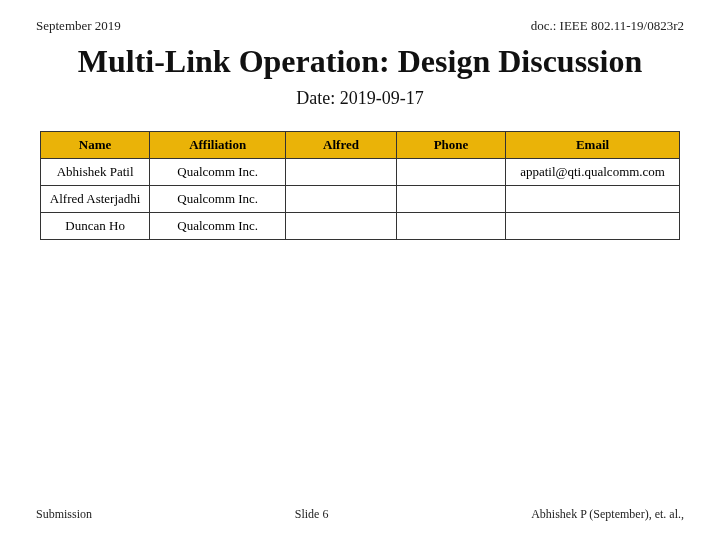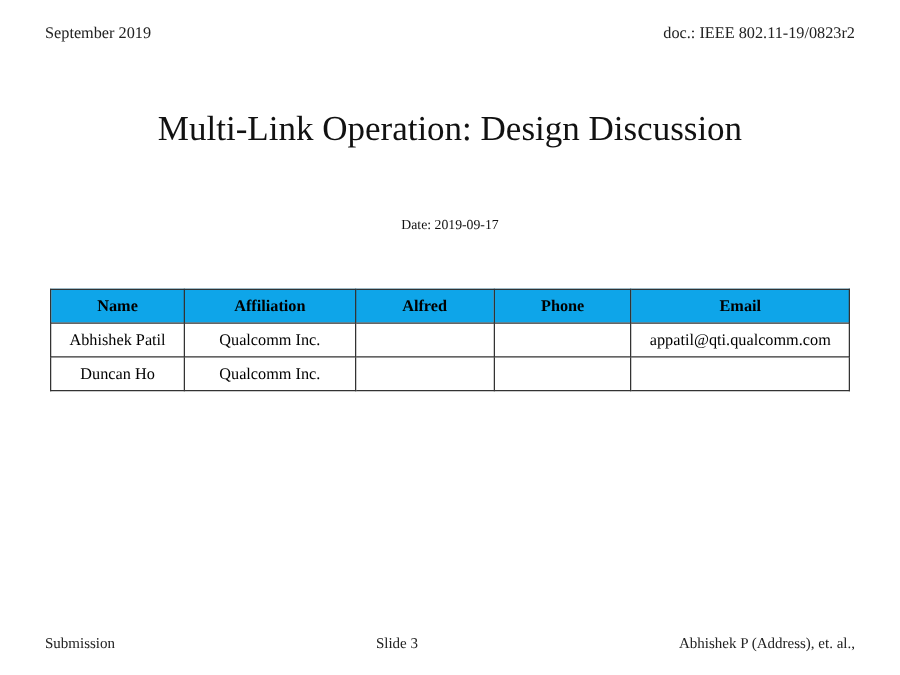--- a/index.html
+++ b/index.html
@@ -1,19 +1,18 @@
 <!DOCTYPE html>
 <html><head>
   <meta charset="utf-8">
   <style>
     * {
       margin: 0;
       padding: 0;
       box-sizing: border-box;
-      gap: 45px;
     }
 
     body {
       width: 720px;
       height: 540px;
       background: #ffffff;
       font-family: 'Times New Roman', Times, serif;
       overflow: hidden;
       position: relative;
     }
@@ -38,52 +37,53 @@
       color: #222;
     }
 
     .header-right {
       font-size: 13px;
       color: #222;
       text-align: center;
     }
 
     .title {
-      font-size: 28px;
-      font-weight: normal;
+      font-size: 32px;
+      font-weight: bold;
       text-align: center;
       margin-bottom: 8px;
       color: #111;
       line-height: 1.2;
     }
 
     .date-line {
       text-align: center;
-      font-size: 11px;
+      font-size: 18px;
+      margin-bottom: 22px;
       color: #111;
     }
 
     .table-wrapper {
       display: flex;
       justify-content: center;
       margin-bottom: auto;
     }
 
     table {
       border-collapse: collapse;
       width: 640px;
       font-size: 13px;
     }
 
     table th {
       border: 1px solid #333;
       padding: 5px 28px;
       text-align: center;
       font-weight: bold;
-      background: #0ea5e9;
+      background: #eab308;
       font-family: 'Times New Roman', Times, serif;
     }
 
     table td {
       border: 1px solid #333;
       padding: 5px 0;
       text-align: center;
       font-family: 'Times New Roman', Times, serif;
     }
 
@@ -140,29 +140,36 @@
       </thead>
       <tbody id="table-body">
       <tr>
             <td>Abhishek Patil</td>
             <td>Qualcomm Inc.</td>
             <td></td>
             <td></td>
             <td>appatil@qti.qualcomm.com</td>
           </tr>
           <tr>
+            <td>Alfred Asterjadhi</td>
+            <td>Qualcomm Inc.</td>
+            <td></td>
+            <td></td>
+            <td></td>
+          </tr>
+          <tr>
             <td>Duncan Ho</td>
             <td>Qualcomm Inc.</td>
             <td></td>
             <td></td>
             <td></td>
           </tr>
         </tbody>
     </table>
   </div>
 
   <div class="footer-row">
     <span class="footer-left">Submission</span>
-    <span class="footer-center">Slide 3</span>
-    <span class="footer-right">Abhishek P (Address), et. al.,</span>
+    <span class="footer-center">Slide 6</span>
+    <span class="footer-right">Abhishek P (September), et. al.,</span>
   </div>
 
 </div>
 
 </body></html>

